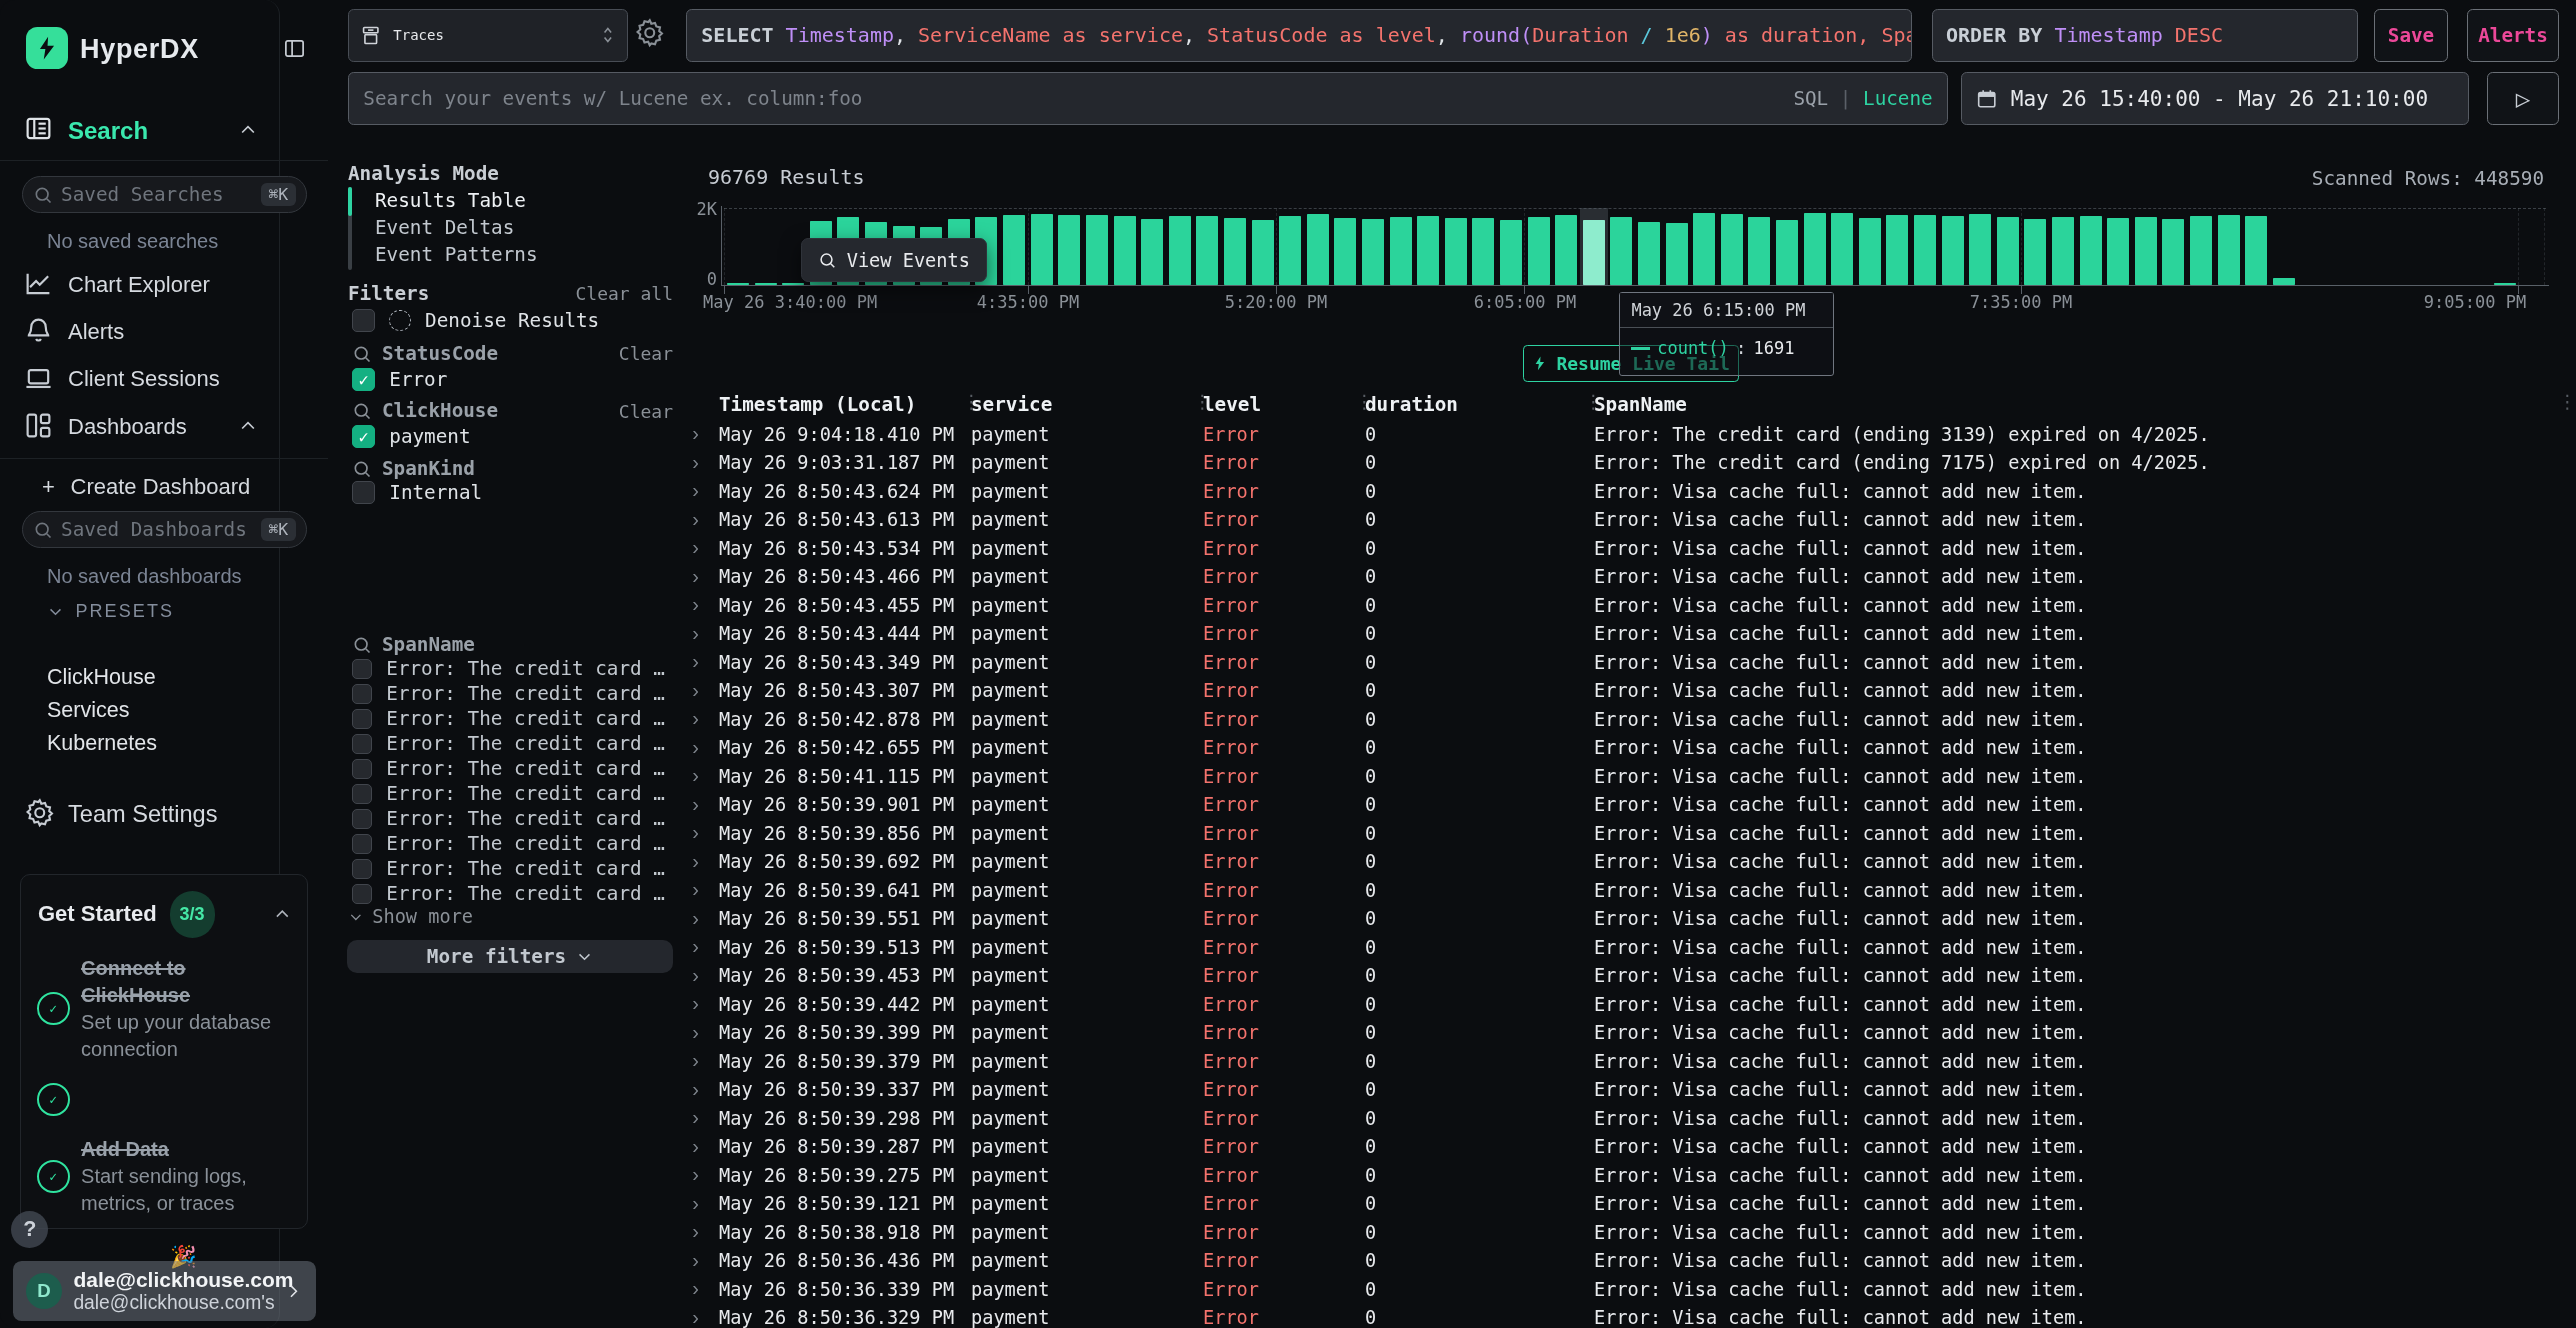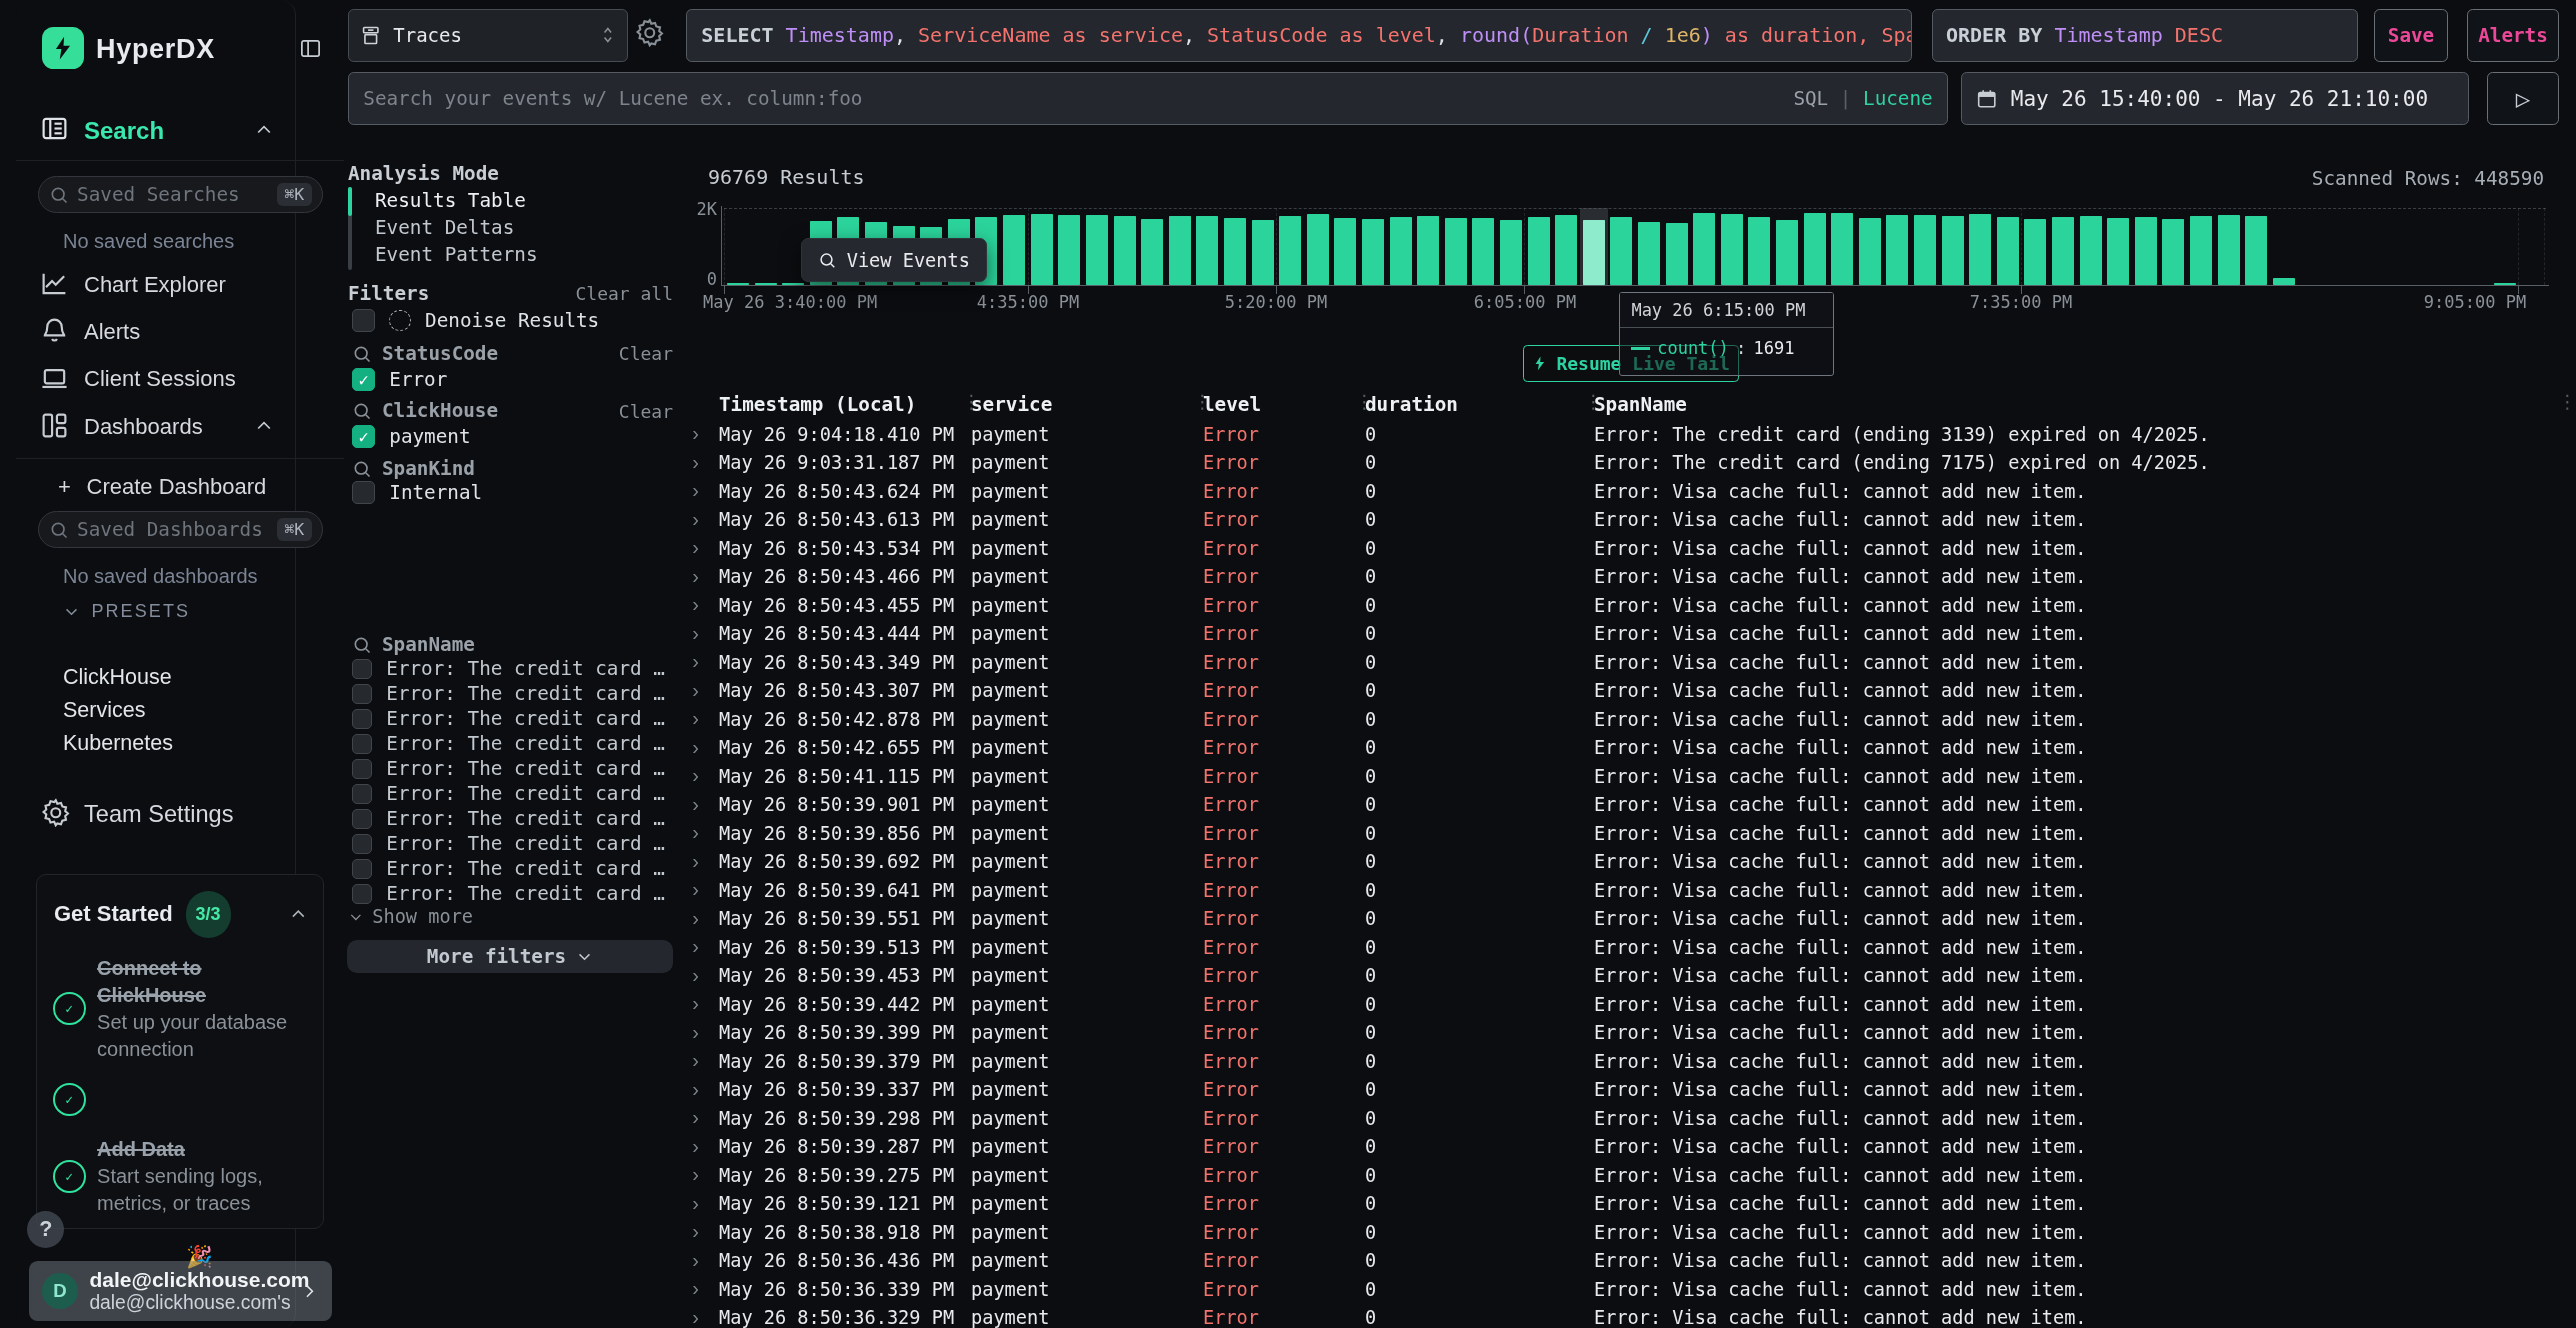--- a/index.html
+++ b/index.html
@@ -3,21 +3,21 @@
 <meta charset="utf-8">
 <style>
   * { margin:0; padding:0; box-sizing:border-box; }
   html,body { background:#0b0d10; }
   body { width:2576px; height:1328px; overflow:hidden; font-family:"Liberation Sans", sans-serif; color:#e6e9ed; }
   #app { position:relative; width:2576px; height:1328px; background:#0b0d10; }
   .abs { position:absolute; }
   .mono { font-family:"DejaVu Sans Mono", monospace; }
 
   
-  #sidebar { position:absolute; left:16px; top:0; width:280px; height:1328px; border-right:1.4px solid #1d2125; background:#0b0d10;border-radius:15px; }
+  #sidebar { position:absolute; left:0; top:0; width:280px; height:1328px; border-right:1.4px solid #1d2125; background:#0b0d10;border-radius:15px; }
   .sb-divider { position:absolute; left:0; width:328px; height:1.4px; background:#1d2125; }
   #logo-badge { position:absolute; left:26px; top:27px; width:42px; height:42px; background:#35df9a; border-radius:11.4px; display:flex; align-items:center; justify-content:center; }
   #logo-text { position:absolute; left:80px; top:34px; font-size:27px; font-weight:bold; letter-spacing:0.7px; }
   .sb-icon { position:absolute; left:24px; width:29px; height:29px; }
   .sb-icon svg, .g-icon svg { width:100%; height:100%; }
   .nav-label { position:absolute; left:68px; font-size:22px; color:#d6dae0; }
   .chev-right-slot { position:absolute; right:21.5px; width:20px; height:20px; }
   .pill-input { position:absolute; left:21.5px; width:285px; height:37px; background:#17191d; border:1.4px solid #33373d; border-radius:18.6px; display:flex; align-items:center; padding:0 10px; }
   .pill-input input { flex:1; background:transparent; border:none; outline:none; color:#9aa1a9; font-size:19.3px; font-family:"DejaVu Sans Mono", monospace; min-width:0; }
   .pill-input input::placeholder { color:#6f757d; }
@@ -34,21 +34,21 @@
   #celebration { position:absolute; left:170px; top:1244px; font-size:21.5px; }
   #user-chip { position:absolute; left:13px; top:1261px; width:303px; height:60px; background:rgba(116,123,134,.5); border-radius:8.6px; display:flex; align-items:center; padding:0 13px; gap:11.4px; }
   #avatar { width:36px; height:36px; border-radius:50%; background:#1d5d4d; color:#8fe8cd; font-size:18.6px; font-weight:bold; display:flex; align-items:center; justify-content:center; flex:none; }
   #user-meta { flex:1; min-width:0; }
   #user-name { font-size:21px; font-weight:bold; color:#f2f4f6; white-space:nowrap; }
   #user-org { font-size:19.3px; color:#ced3da; white-space:nowrap; }
 
   
   .box { background:#24272d; border:1.4px solid #565b63; border-radius:5.7px; }
   #source-select { left:348px; top:8.6px; width:280px; height:53px; background:#1f2227; border:1.4px solid #484d55; border-radius:5.7px; display:flex; align-items:center; padding:0 11.4px; gap:11.4px; }
-  #source-select .lbl { font-size:19px; color:#e8eaed; font-family:"DejaVu Sans Mono", monospace; flex:1; }
+  #source-select .lbl { font-size:14px; color:#e8eaed; font-family:"DejaVu Sans Mono", monospace; flex:1; }
   #gear-top { left:634px; top:17px; width:31.5px; height:31.5px; }
   #sql-editor { left:686px; top:8.6px; width:1226px; height:53px; line-height:50px; font-size:20px; white-space:nowrap; overflow:hidden; padding:0 14.3px; }
   #order-box { left:1932px; top:8.6px; width:426px; height:53px; line-height:50px; font-size:20px; white-space:nowrap; overflow:hidden; padding:0 13px; }
   .btn { background:#101317; border:1.4px solid #6b7077; border-radius:5.7px; color:#ec4899; font-size:19.3px; font-weight:bold; display:flex; align-items:center; justify-content:center; font-family:"DejaVu Sans Mono", monospace; }
   #save-btn { left:2374px; top:8.6px; width:74px; height:53px; }
   #alerts-btn { left:2467px; top:8.6px; width:92px; height:53px; }
   #search-bar { left:348px; top:72px; width:1600px; height:53px; display:flex; align-items:center; padding:0 14.3px; }
   #search-bar input { flex:1; background:transparent; border:none; outline:none; font-size:19.3px; color:#e6e9ed; font-family:"DejaVu Sans Mono", monospace; }
   #search-bar input::placeholder { color:#7e848c; }
   #lang-toggle { font-size:19.3px; white-space:nowrap; }

